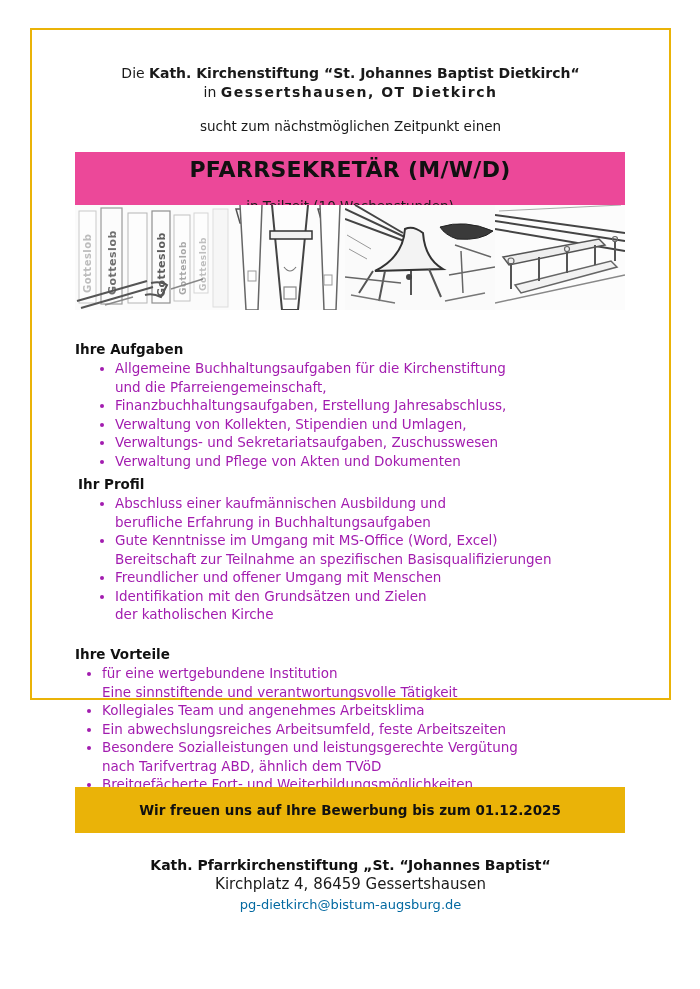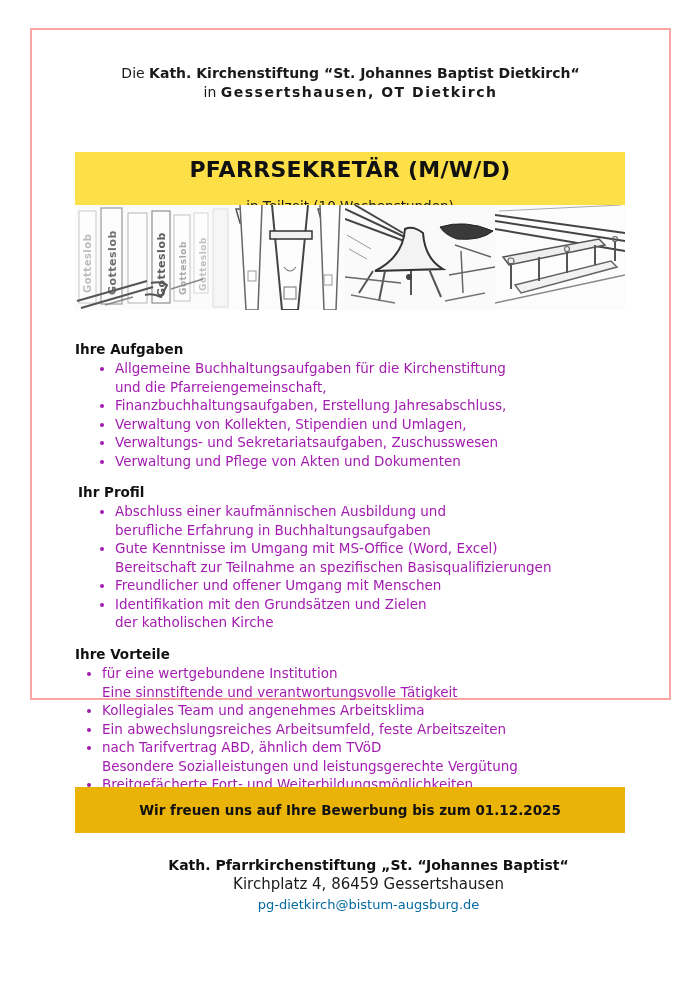--- a/index.html
+++ b/index.html
@@ -8,89 +8,90 @@
   .canvas {
     position: relative;
     width: 700px; height: 989px;
     background: #ffffff;
     overflow: hidden;
   }
   .page-frame {
     position: absolute;
     left: 30px; top: 28px;
     width: 641px; height: 672px;
-    border: 2px solid #fca5a5;
+    border: 2px solid #eab308;
     background: #ffffff;
   }
   
   .intro {
     position: absolute; top: 34px; left: 0; width: 100%;
     text-align: center; font-size: 14px; line-height: 19px;
   }
   .intro .b { font-weight: bold; }
   .intro .spaced { letter-spacing: 1.5px; }
   .tagline {
     position: absolute; top: 88px; left: 0; width: 100%;
     text-align: center; font-size: 13.5px;
   }
   
   .title-banner {
     position: absolute; top: 122px; left: 43px;
     width: 550px; height: 53px;
-    background: #fde047; text-align: center;
+    background: #ec4899; text-align: center;
     padding-top: 5px;
   }
   .title-banner h1 { font-size: 22px; font-weight: bold; letter-spacing: 0.3px; color: #111; }
   .title-banner .sub { font-size: 13.5px; margin-top: 16px; }
   
   .image-strip {
     position: absolute; top: 175px; left: 43px;
     width: 550px; height: 105px;
     display: flex; overflow: hidden;
     background: #fdfdfd;
   }
   .image-strip svg { display: block; height: 105px; }
   
   .job-section { position: absolute; left: 43px; width: 565px; }
   .job-section h2 { font-size: 13.5px; font-weight: bold; color: #111; }
   .job-section ul { margin-top: 2px; list-style: disc; padding-left: 40px; }
   .job-section ul.tight { padding-left: 27px; }
   .job-section li { font-size: 13.5px; line-height: 18.5px; color: #a21caf; }
   .job-section li .ln { display: block; }
   .sec-aufgaben { top: 311px; }
-  .sec-profil   { top: 446px; margin-top: 8px; }
+  .sec-profil   { top: 446px; }
   .sec-profil h2 { padding-left: 3px; }
   .sec-vorteile { top: 616px; }
   
   .closing-banner {
     position: absolute; top: 757px; left: 43px;
     width: 550px; height: 46px;
     background: #eab308;
     display: flex; align-items: center; justify-content: center;
     font-size: 13.5px; font-weight: bold; color: #111;
   }
   
   .contact {
-    position: absolute; top: 826px; left: 18px; width: 100%;
+    position: absolute; top: 826px; left: 0; width: 100%;
     text-align: center; line-height: 19px;
   }
   .contact .org { font-size: 14px; font-weight: bold; color: #111; }
   .contact .addr { font-size: 15px; }
   .contact a.email { font-size: 13px; color: #0369a1; text-decoration: none; }
 </style>
 </head>
 <body>
 
 <div class="canvas">
   <div class="page-frame">
 
     <div class="intro">
       <div><span>Die</span> <span class="b">Kath. Kirchenstiftung “St. Johannes Baptist Dietkirch“</span></div>
       <div><span>in</span> <span class="b spaced">Gessertshausen, OT Dietkirch</span></div>
     </div>
+    <div class="tagline">sucht zum nächstmöglichen Zeitpunkt einen</div>
 
     <div class="title-banner">
       <h1>PFARRSEKRETÄR (M/W/D)</h1>
       <div class="sub">in Teilzeit (10 Wochenstunden)</div>
     </div>
 
     <div class="image-strip">
 
       <svg width="155" height="105" viewBox="0 0 155 105">
         <rect x="0" y="0" width="155" height="105" fill="#fbfbfb"></rect>
@@ -200,22 +201,22 @@
             <span class="ln">für eine wertgebundene Institution</span>
             <span class="ln">Eine sinnstiftende und verantwortungsvolle Tätigkeit</span>
           </li>
         <li>
             <span class="ln">Kollegiales Team und angenehmes Arbeitsklima</span>
           </li>
         <li>
             <span class="ln">Ein abwechslungsreiches Arbeitsumfeld, feste Arbeitszeiten</span>
           </li>
         <li>
+            <span class="ln">Besondere Sozialleistungen und leistungsgerechte Vergütung</span>
             <span class="ln">nach Tarifvertrag ABD, ähnlich dem TVöD</span>
-            <span class="ln">Besondere Sozialleistungen und leistungsgerechte Vergütung</span>
           </li>
         <li>
             <span class="ln">Breitgefächerte Fort- und Weiterbildungsmöglichkeiten</span>
           </li>
       </ul>
     </div>
 
     <div class="closing-banner">
       <span>Wir freuen uns auf Ihre Bewerbung bis zum 01.12.2025</span>
     </div>

